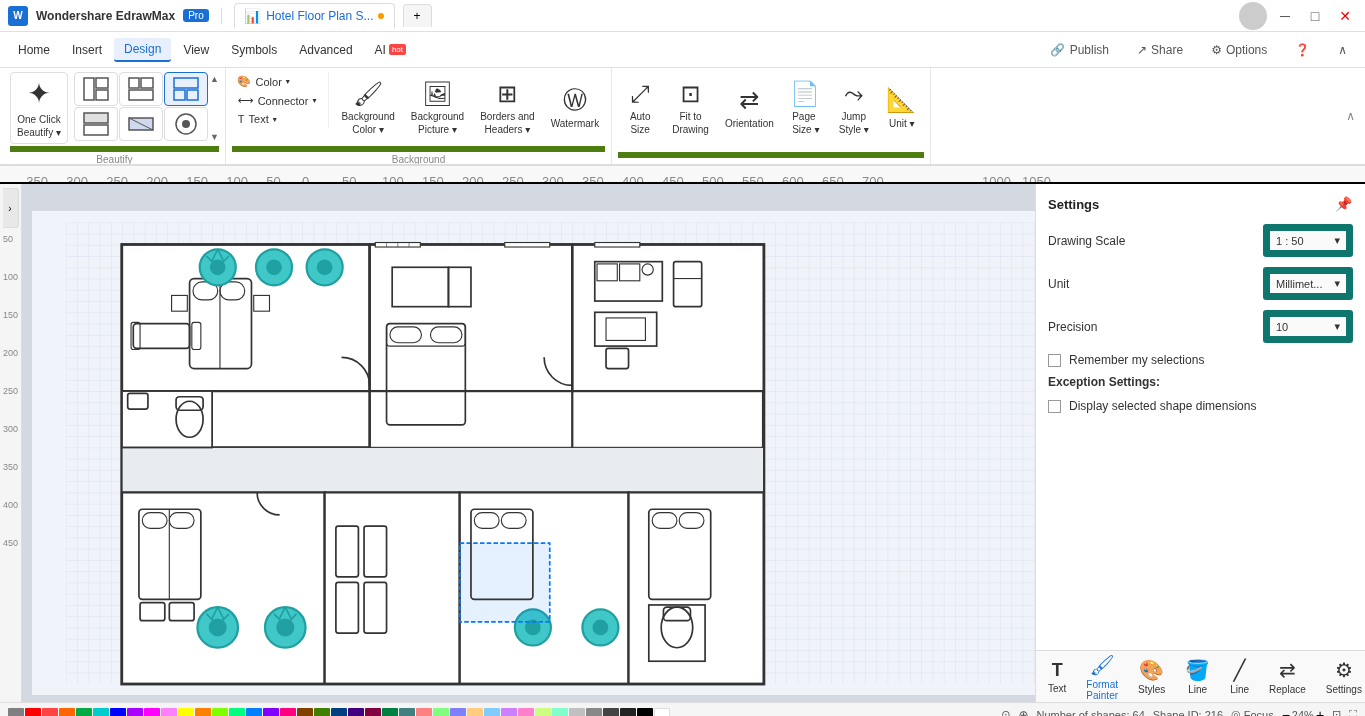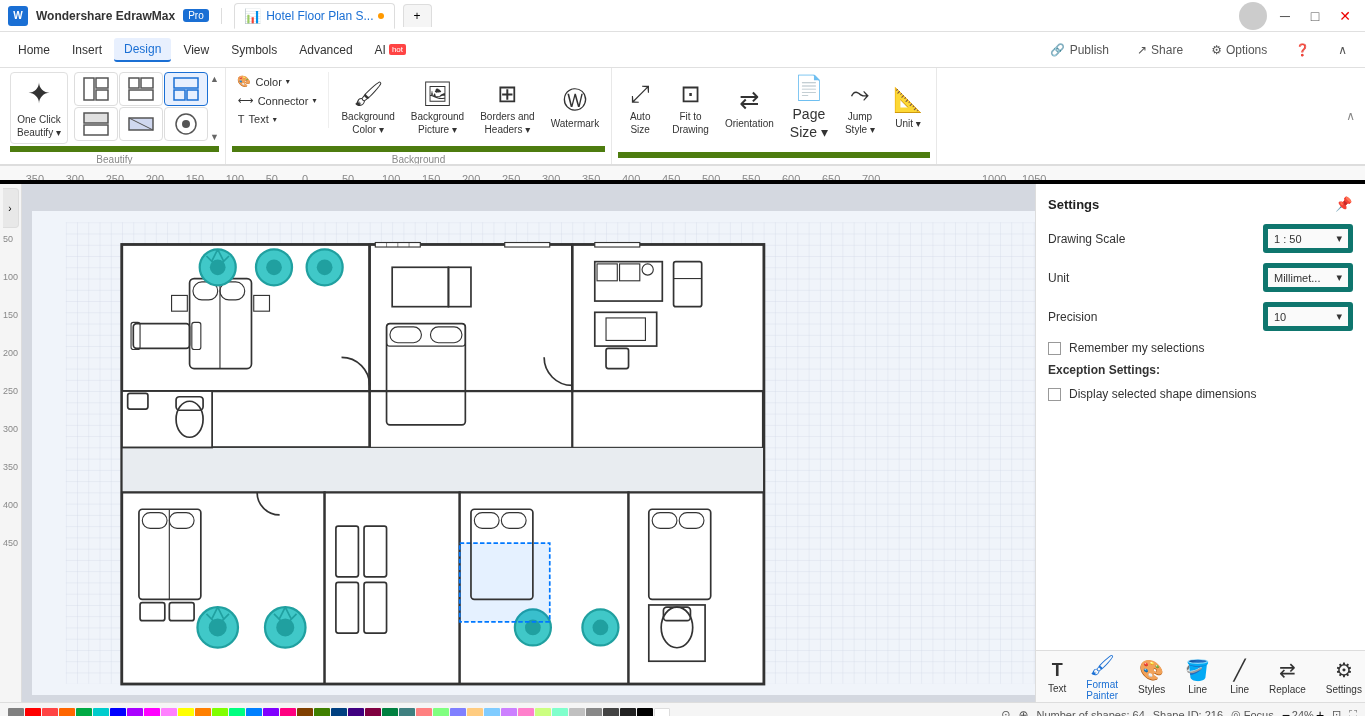--- a/index.html
+++ b/index.html
@@ -46,39 +46,39 @@
       font-size:10px; color:#333; text-align:center; line-height:1.2;
     }
     .ribbon-btn-sm {
       display:flex; flex-direction:row; align-items:center; gap:4px;
       padding:3px 6px; cursor:pointer; border-radius:3px; font-size:11px; color:#333;
       white-space:nowrap;
     }
     .caret { font-size:8px; }
 
     
-    #h-ruler { height:18px; background:#f8f8f8; border-bottom:4px solid #000000; display:flex; align-items:center; overflow:hidden; font-size:11px; color:#888; position:relative; }
+    #h-ruler { height:18px; background:#f8f8f8; border-bottom:2px solid #000000; display:flex; align-items:center; overflow:hidden; font-size:13px; color:#888; position:relative; }
 
     
     #main { display:flex; height:calc(716px - 166px - 32px); }
     #left-panel { width:22px; background:#f5f5f5; border-right:1px solid #ddd; display:flex; flex-direction:column; align-items:center; padding-top:4px; }
     #canvas-area { flex:1; background:#d4d8e0; position:relative; overflow:hidden; }
     #right-panel { width:330px; background:#fff; border-left:1px solid #ddd; display:flex; flex-direction:column; }
 
     
     #settings-panel { flex:1; overflow-y:auto; padding:12px; }
     #settings-panel h3 { font-size:13px; font-weight:600; color:#222; margin-bottom:12px; display:flex; align-items:center; justify-content:space-between; }
     .settings-section { margin-bottom:16px; }
     .radio-item { display:flex; align-items:center; gap:8px; margin-bottom:8px; font-size:12px; color:#333; cursor:pointer; }
     .radio-circle { width:14px; height:14px; border-radius:50%; border:2px solid #999; background:#fff; flex-shrink:0; }
     .radio-circle.checked { border-color:#1a6fd4; background:#1a6fd4; position:relative; }
     .radio-circle.checked::after { content:''; position:absolute; top:2px; left:2px; width:6px; height:6px; border-radius:50%; background:#fff; }
     .setting-row { display:flex; align-items:center; justify-content:space-between; margin-bottom:10px; font-size:12px; }
     .setting-row label { color:#333; }
-    .setting-select { display:flex; align-items:center; gap:4px; border:5px solid #0f766e; border-radius:3px; padding:3px 6px; font-size:11px; color:#333; cursor:pointer; background:#fafafa; min-width:90px; justify-content:space-between; }
+    .setting-select { display:flex; align-items:center; gap:4px; border:7px solid #0f766e; border-radius:3px; padding:3px 6px; font-size:11px; color:#333; cursor:pointer; background:#fafafa; min-width:90px; justify-content:space-between; }
     .checkbox-item { display:flex; align-items:center; gap:8px; font-size:12px; color:#333; margin-bottom:8px; }
     .checkbox-sq { width:13px; height:13px; border:1px solid #999; background:#fff; flex-shrink:0; }
 
     
     #bottom-toolbar {
       display:flex; align-items:center; background:#f9f9f9; border-top:1px solid #ddd;
       padding:4px 8px; height:52px; gap:12px;
     }
     .bottom-tool-btn { display:flex; flex-direction:column; align-items:center; gap:2px; cursor:pointer; font-size:10px; color:#333; padding:2px 4px; border-radius:3px; }
     .bottom-tool-btn .icon { font-size:20px; }
@@ -263,21 +263,21 @@
       <div class="ribbon-btn" style="height:72px;">
         <div style="font-size:24px;">⊡</div>
         <div style="font-size:10px;text-align:center;line-height:1.3;">Fit to<br>Drawing</div>
       </div>
       <div class="ribbon-btn" style="height:72px;">
         <div style="font-size:24px;">⇄</div>
         <div style="font-size:10px;text-align:center;line-height:1.3;">Orientation</div>
       </div>
       <div class="ribbon-btn" style="height:72px;">
         <div style="font-size:24px;">📄</div>
-        <div style="font-size:14px;text-align:center;line-height:1.3;">Page<br>Size ▾</div>
+        <div style="font-size:10px;text-align:left;line-height:1.3;">Page<br>Size ▾</div>
       </div>
       <div class="ribbon-btn" style="height:72px;">
         <div style="font-size:24px;">⤳</div>
         <div style="font-size:10px;text-align:center;line-height:1.3;">Jump<br>Style ▾</div>
       </div>
       <div class="ribbon-btn" style="height:72px;">
         <div style="font-size:24px;">📐</div>
         <div style="font-size:10px;text-align:center;line-height:1.3;">Unit ▾</div>
       </div>
     </div>

